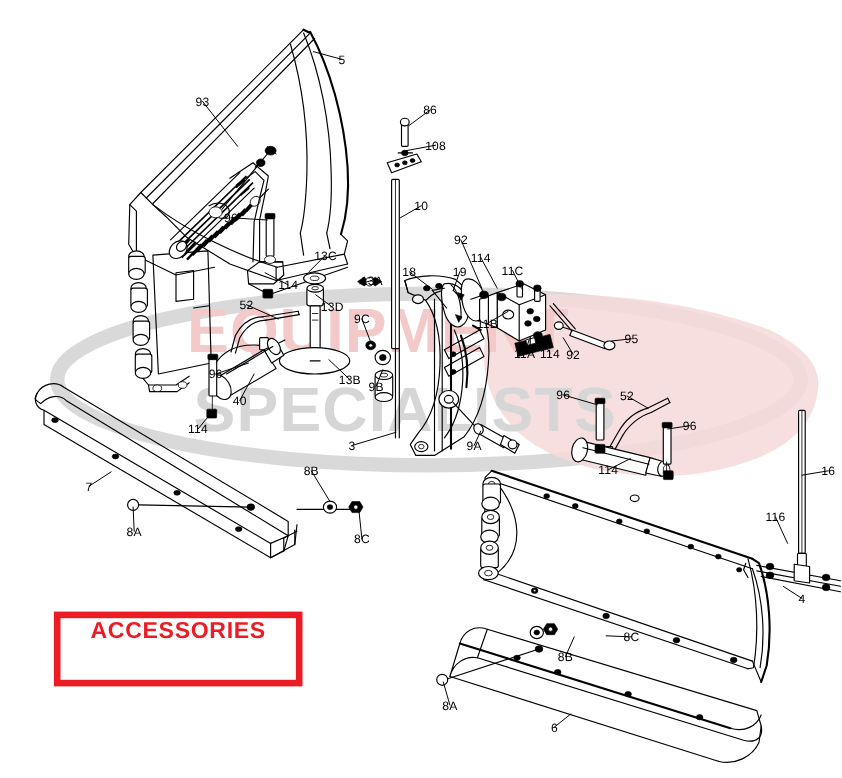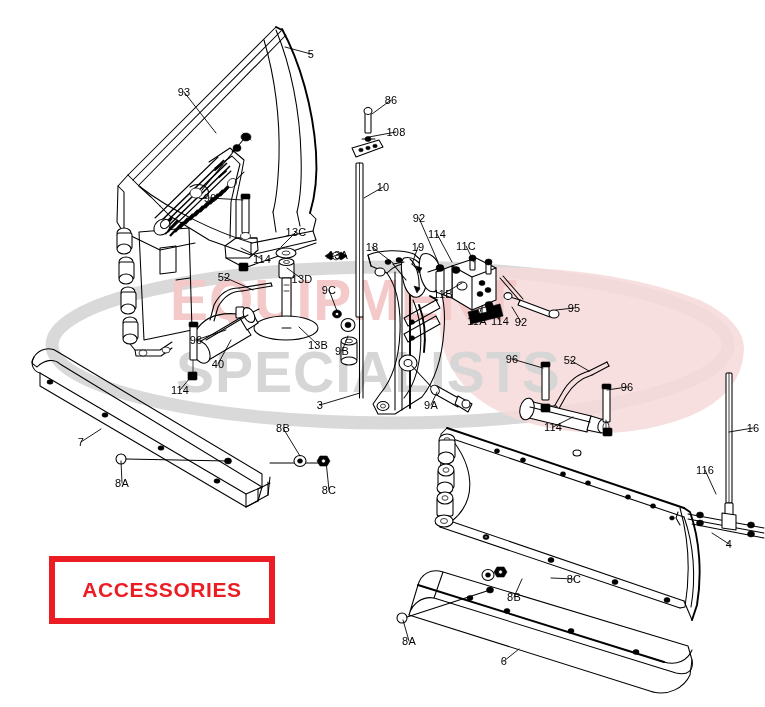--- a/index.html
+++ b/index.html
@@ -18,21 +18,21 @@
   .lbl{font-family:"Liberation Sans","DejaVu Sans",sans-serif;font-size:11px;fill:#000;
        letter-spacing:0.2px;}
   .wm-ring{fill:none;stroke:#d9d9d9;stroke-width:13;}
   .wm-blob{fill:#f7d9d9;}
   .wm-eq{font-family:"Liberation Sans","DejaVu Sans",sans-serif;font-weight:bold;
          font-size:57px;fill:#f3c9ca;letter-spacing:1px;}
   .wm-sp{font-family:"Liberation Sans","DejaVu Sans",sans-serif;font-weight:bold;
          font-size:57px;fill:#d6d6d6;letter-spacing:1px;}
   #accessories-box{position:absolute;left:49px;top:556px;width:226px;height:68px;
       border:6px solid #ec1c24;background:#fff;box-sizing:border-box;
-      display:flex;align-items:center;justify-content:center;}
+      display:flex;justify-content:center;}
   #accessories-box span{color:#ec1c24;font-weight:bold;font-size:21px;letter-spacing:0.6px;
       font-family:"Liberation Sans","DejaVu Sans",sans-serif;}
 </style>
 </head>
 <body>
 
 <div id="stage">
 
   <svg id="diagram" viewBox="0 0 765 707">
 

